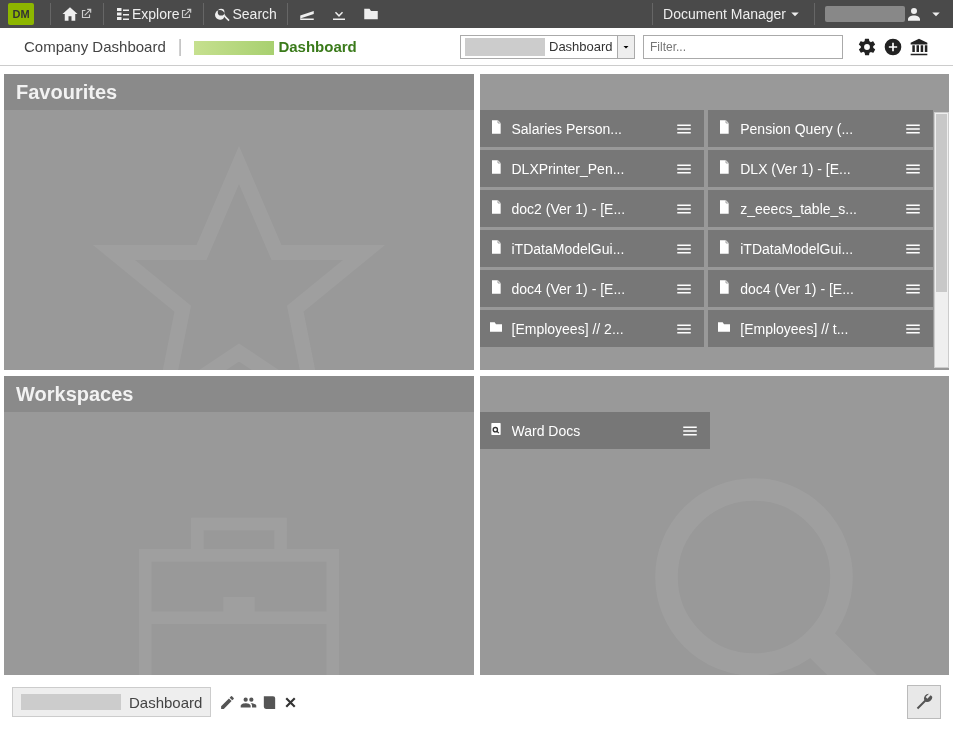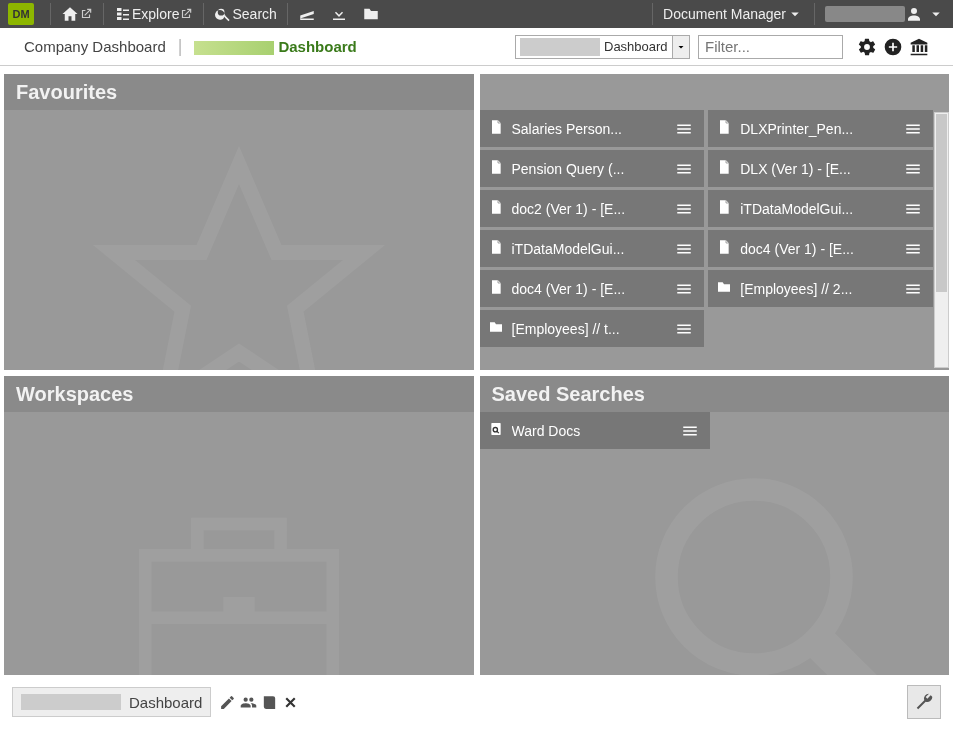--- a/index.html
+++ b/index.html
@@ -20,21 +20,21 @@
   .subbar { height:38px; border-bottom:1px solid #ccc; display:flex; align-items:center; padding:0 24px; gap:8px;}
   .crumb { font-size:15px; color:#444;}
   .crumb-sep{ color:#bbb; margin:0 4px; font-size:18px; font-weight:100;}
   .crumb.active{ color:#3a7a1a; font-weight:bold;}
   .crumb .ob { display:inline-block; width:80px; height:14px; background:linear-gradient(90deg,#c6e08f,#a8d070); vertical-align:middle; margin-right:4px;}
   .subbar .spacer{flex:1;}
   .sel { width:175px; height:24px; border:1px solid #aaa; font-size:13px; background:#fff; display:flex; align-items:center;}
   .sel .selob{ flex:0 0 80px; height:18px; margin:0 4px; background:#ccc;}
   .sel .seltxt{ flex:1; font-size:13px; color:#333; text-align:right; padding-right:4px;}
   .sel .selbtn{ width:18px; height:22px; border-left:1px solid #aaa; display:flex; align-items:center; justify-content:center; background:#eee;}
-  .filter{ width:145px; height:24px; border:1px solid #aaa; font-size:15px; padding:2px 6px; color:#0f766e;}
+  .filter{ width:200px; height:24px; border:1px solid #aaa; font-size:12px; padding:2px 6px; color:#0f766e;}
   .subicons{ display:flex; align-items:center; gap:6px; margin-left:6px;}
   .subicons svg{ width:20px; height:20px; fill:#222; cursor:pointer;}
 
   
   .wrap { position:absolute; top:74px; left:4px; right:4px; bottom:56px; display:grid; grid-template-columns: 1fr 1fr; grid-template-rows: 296px 1fr; gap:6px;}
   .panel{ background:#999; position:relative; overflow:hidden;}
   .panel-head{ background:#8a8a8a; height:36px; display:flex; align-items:center; padding:0 12px; color:#f2f2f2; font-size:20px; font-weight:bold;}
   .panel-body{ position:absolute; top:36px; left:0; right:0; bottom:0; overflow:hidden;}
 
   
@@ -272,57 +272,69 @@
               <svg viewBox="0 0 24 24">
                 <use href="#i-menu"></use>
               </svg>
             </span>
           </div>
           <div class="docitem">
             <span class="docicon"><svg viewBox="0 0 24 24">
                 <path d="M6 2h9l4 4v16H6z" fill="#fff"></path>
                 <path d="M15 2v4h4" fill="none" stroke="#777"></path>
               </svg></span>
+            <span class="lbl">Pension Query (...</span>
+            <span class="menu">
+              <svg viewBox="0 0 24 24">
+                <use href="#i-menu"></use>
+              </svg>
+            </span>
+          </div>
+          <div class="docitem">
+            <span class="docicon"><svg viewBox="0 0 24 24">
+                <path d="M6 2h9l4 4v16H6z" fill="#fff"></path>
+                <path d="M15 2v4h4" fill="none" stroke="#777"></path>
+              </svg></span>
             <span class="lbl">DLXPrinter_Pen...</span>
             <span class="menu">
               <svg viewBox="0 0 24 24">
                 <use href="#i-menu"></use>
               </svg>
             </span>
           </div>
           <div class="docitem">
             <span class="docicon"><svg viewBox="0 0 24 24">
                 <path d="M6 2h9l4 4v16H6z" fill="#fff"></path>
                 <path d="M15 2v4h4" fill="none" stroke="#777"></path>
               </svg></span>
-            <span class="lbl">Pension Query (...</span>
-            <span class="menu">
-              <svg viewBox="0 0 24 24">
-                <use href="#i-menu"></use>
-              </svg>
-            </span>
-          </div>
-          <div class="docitem">
-            <span class="docicon"><svg viewBox="0 0 24 24">
-                <path d="M6 2h9l4 4v16H6z" fill="#fff"></path>
-                <path d="M15 2v4h4" fill="none" stroke="#777"></path>
-              </svg></span>
             <span class="lbl">DLX (Ver 1) - [E...</span>
             <span class="menu">
               <svg viewBox="0 0 24 24">
                 <use href="#i-menu"></use>
               </svg>
             </span>
           </div>
           <div class="docitem">
             <span class="docicon"><svg viewBox="0 0 24 24">
                 <path d="M6 2h9l4 4v16H6z" fill="#fff"></path>
                 <path d="M15 2v4h4" fill="none" stroke="#777"></path>
               </svg></span>
             <span class="lbl">doc2 (Ver 1) - [E...</span>
+            <span class="menu">
+              <svg viewBox="0 0 24 24">
+                <use href="#i-menu"></use>
+              </svg>
+            </span>
+          </div>
+          <div class="docitem">
+            <span class="docicon"><svg viewBox="0 0 24 24">
+                <path d="M6 2h9l4 4v16H6z" fill="#fff"></path>
+                <path d="M15 2v4h4" fill="none" stroke="#777"></path>
+              </svg></span>
+            <span class="lbl">z_eeecs_table_s...</span>
             <span class="menu">
               <svg viewBox="0 0 24 24">
                 <use href="#i-menu"></use>
               </svg>
             </span>
           </div>
           <div class="docitem">
             <span class="docicon"><svg viewBox="0 0 24 24">
                 <path d="M6 2h9l4 4v16H6z" fill="#fff"></path>
                 <path d="M15 2v4h4" fill="none" stroke="#777"></path>
@@ -405,21 +417,20 @@
       <svg class="wm wm-case" viewBox="0 0 24 24">
           <rect x="3" y="8" width="18" height="13" fill="none" stroke="#bcbcbc" stroke-width="1.2"></rect>
           <path d="M3 14h18" stroke="#bcbcbc" stroke-width="1.2"></path>
           <path d="M8 8V5h8v3" fill="none" stroke="#bcbcbc" stroke-width="1.2"></path>
           <rect x="10.5" y="12" width="3" height="1.6" fill="#bcbcbc"></rect>
         </svg>
     </div>
   </div>
 
   <div class="panel">
-    <div class="panel-head">Saved Searches</div>
     <div class="panel-body">
       <svg class="wm wm-search" viewBox="0 0 24 24">
           <circle cx="10" cy="10" r="7" fill="none" stroke="#bcbcbc" stroke-width="1.8"></circle>
           <path d="M15 15l6 6" stroke="#bcbcbc" stroke-width="2.8"></path>
         </svg>
       <div class="doclist" id="saved-list" style="padding-right:4px">
           <div class="docitem">
             <span class="docicon"><svg viewBox="0 0 24 24" width="18" height="18">
                 <rect x="5" y="3" width="14" height="18" rx="1" fill="#fff"></rect>
                 <circle cx="11" cy="13" r="3.2" fill="none" stroke="#333" stroke-width="2"></circle>

